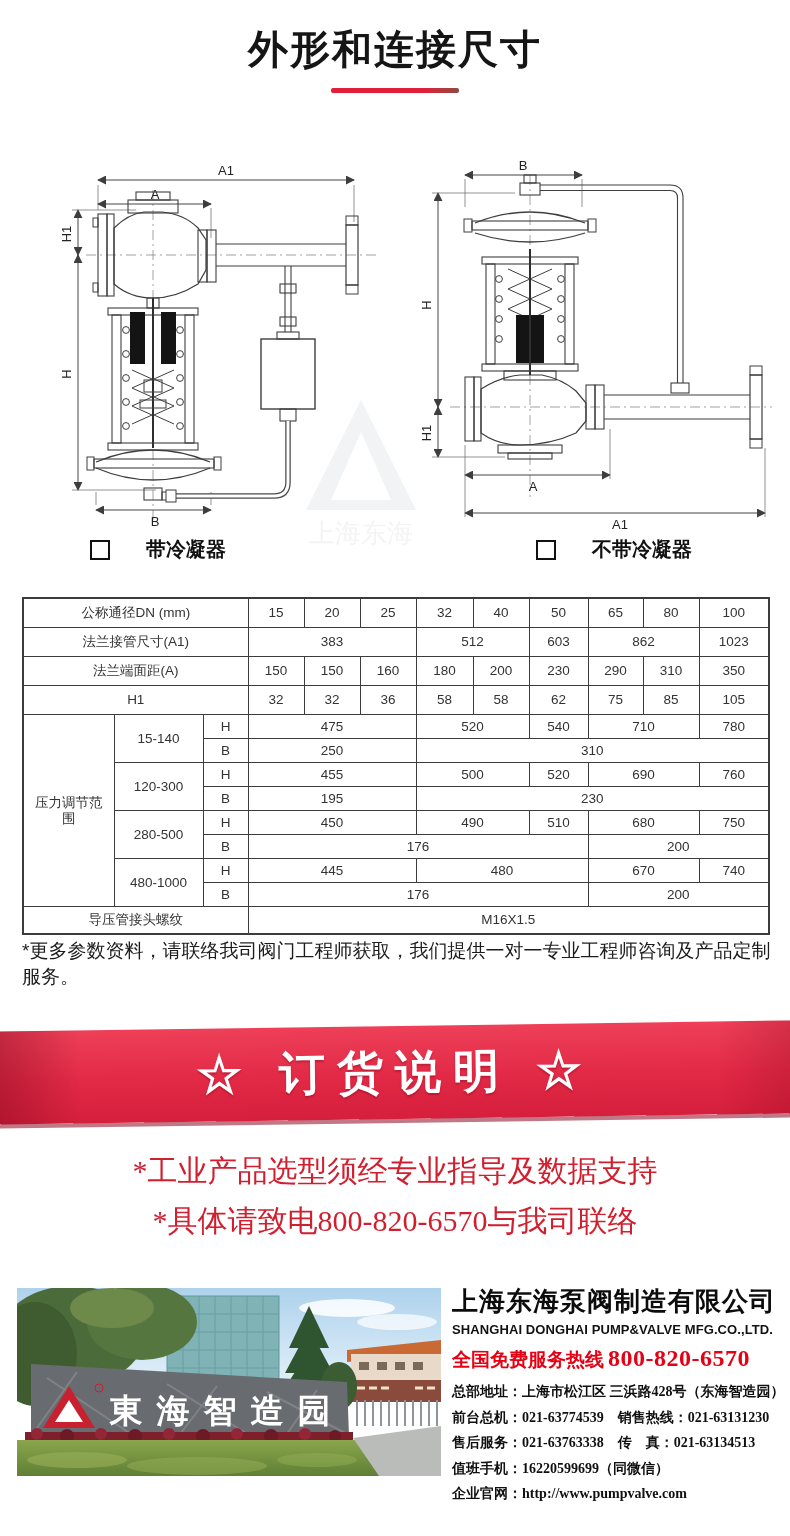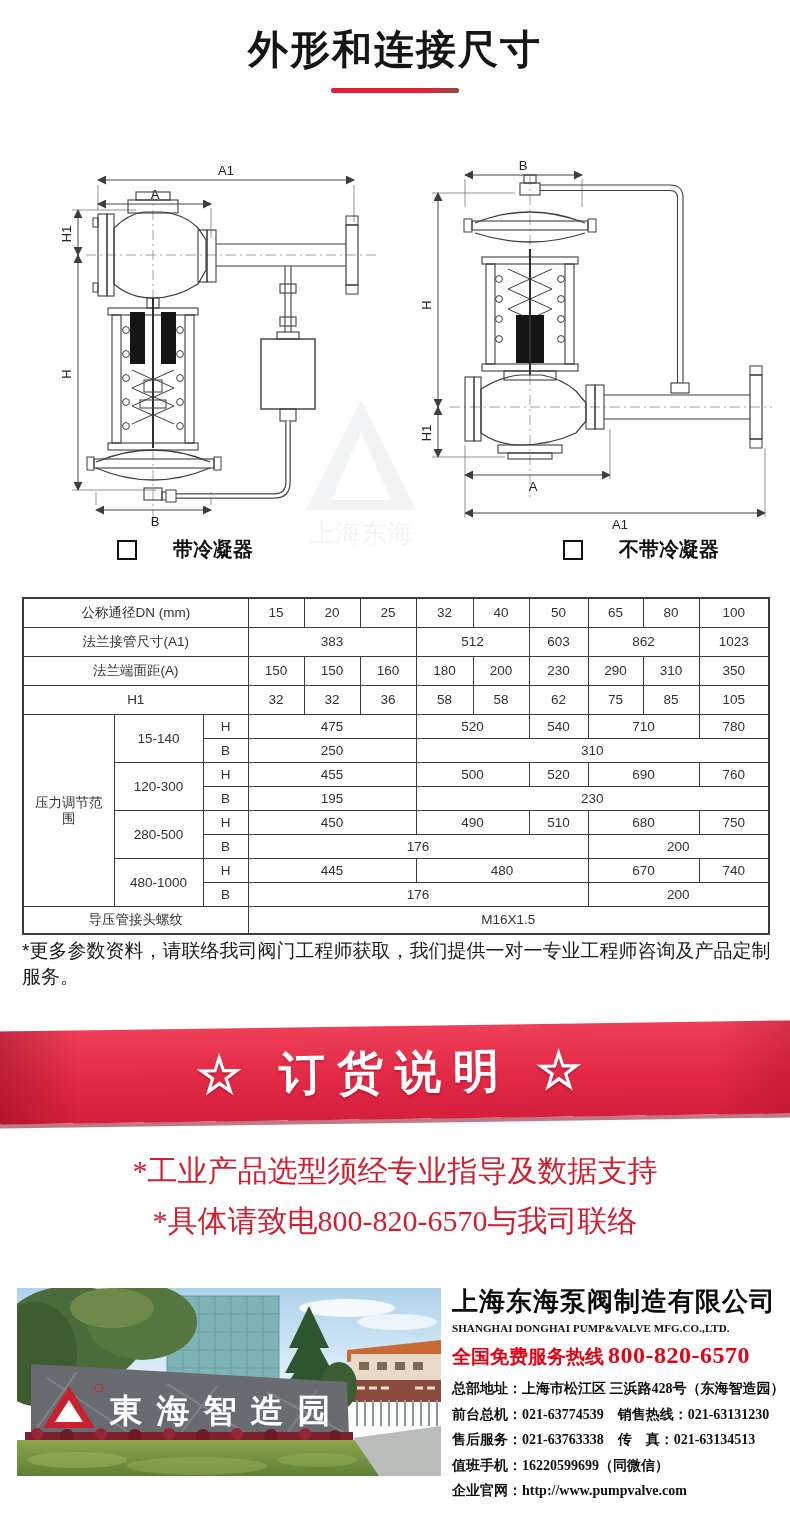--- a/index.html
+++ b/index.html
@@ -9,21 +9,21 @@
   .title{position:absolute;top:22px;left:0;width:100%;text-align:center;
          font-size:40px;font-weight:bold;color:#151515;letter-spacing:2px;}
   .title-underline{position:absolute;top:88px;left:50%;transform:translateX(-50%);
          width:128px;height:5px;border-radius:2px;
          background:linear-gradient(to right,#e21f39 72%,#8f4a43);}
   
   .dia{position:absolute;}
   .dia svg{display:block;}
   svg text{font-family:"Liberation Sans",sans-serif;}
   .caption{position:absolute;display:flex;align-items:center;
-           font-size:20px;font-weight:bold;color:#111;margin-left:27px;}
+           font-size:20px;font-weight:bold;color:#111;}
   .caption .box{display:inline-block;width:16px;height:16px;border:2px solid #111;
                 margin-right:36px;background:#fff;}
   
   .wm{position:absolute;opacity:0.10;pointer-events:none;}
   
   .dim-table{position:absolute;left:22px;top:597px;width:746px;
              border-collapse:collapse;table-layout:fixed;border:2px solid #3c3c3c;}
   .dim-table td{border:1px solid #3c3c3c;text-align:center;vertical-align:middle;
                 font-size:13.5px;color:#333;padding:0 10px;line-height:1.15;}
   .dim-table tr:nth-child(-n+4) td{height:28px;}
@@ -43,22 +43,22 @@
           text-shadow:0 2px 2px rgba(120,0,20,.35);}
   
   .order-lines{position:absolute;left:0;top:1146px;width:100%;text-align:center;
           font-family:"Liberation Serif","DejaVu Serif",serif;font-weight:normal;
           color:#d01f2f;font-size:30px;line-height:50px;}
   
   .photo{position:absolute;left:17px;top:1288px;width:424px;height:213px;overflow:hidden;}
   
   .company{position:absolute;left:452px;top:1284px;width:330px;}
   .c-name{font-size:26px;font-weight:bold;color:#0c0c0c;letter-spacing:1px;white-space:nowrap;}
-  .c-en{font-family:Liberation Serif, serif;font-weight:bold;
-        font-size:11px;color:#111;white-space:nowrap;margin-top:3px;letter-spacing:0.1px;}
+  .c-en{font-family:Liberation Sans, sans-serif;font-weight:bold;
+        font-size:13px;color:#111;white-space:nowrap;margin-top:3px;letter-spacing:0.1px;}
   .c-hotline{margin-top:8px;font-family:"Liberation Serif","DejaVu Serif",serif;
         font-weight:bold;color:#e50113;white-space:nowrap;}
   .c-hotline .hl-label{font-size:19px;margin-top:16px;}
   .c-hotline .hl-num{font-size:24px;letter-spacing:0.5px;}
   .info-lines{margin-top:6px;}
   .info-line{font-family:"Liberation Serif","DejaVu Serif",serif;font-weight:bold;
         font-size:14px;color:#101010;line-height:25.5px;white-space:nowrap;}
 </style>
 </head>
 <body>

